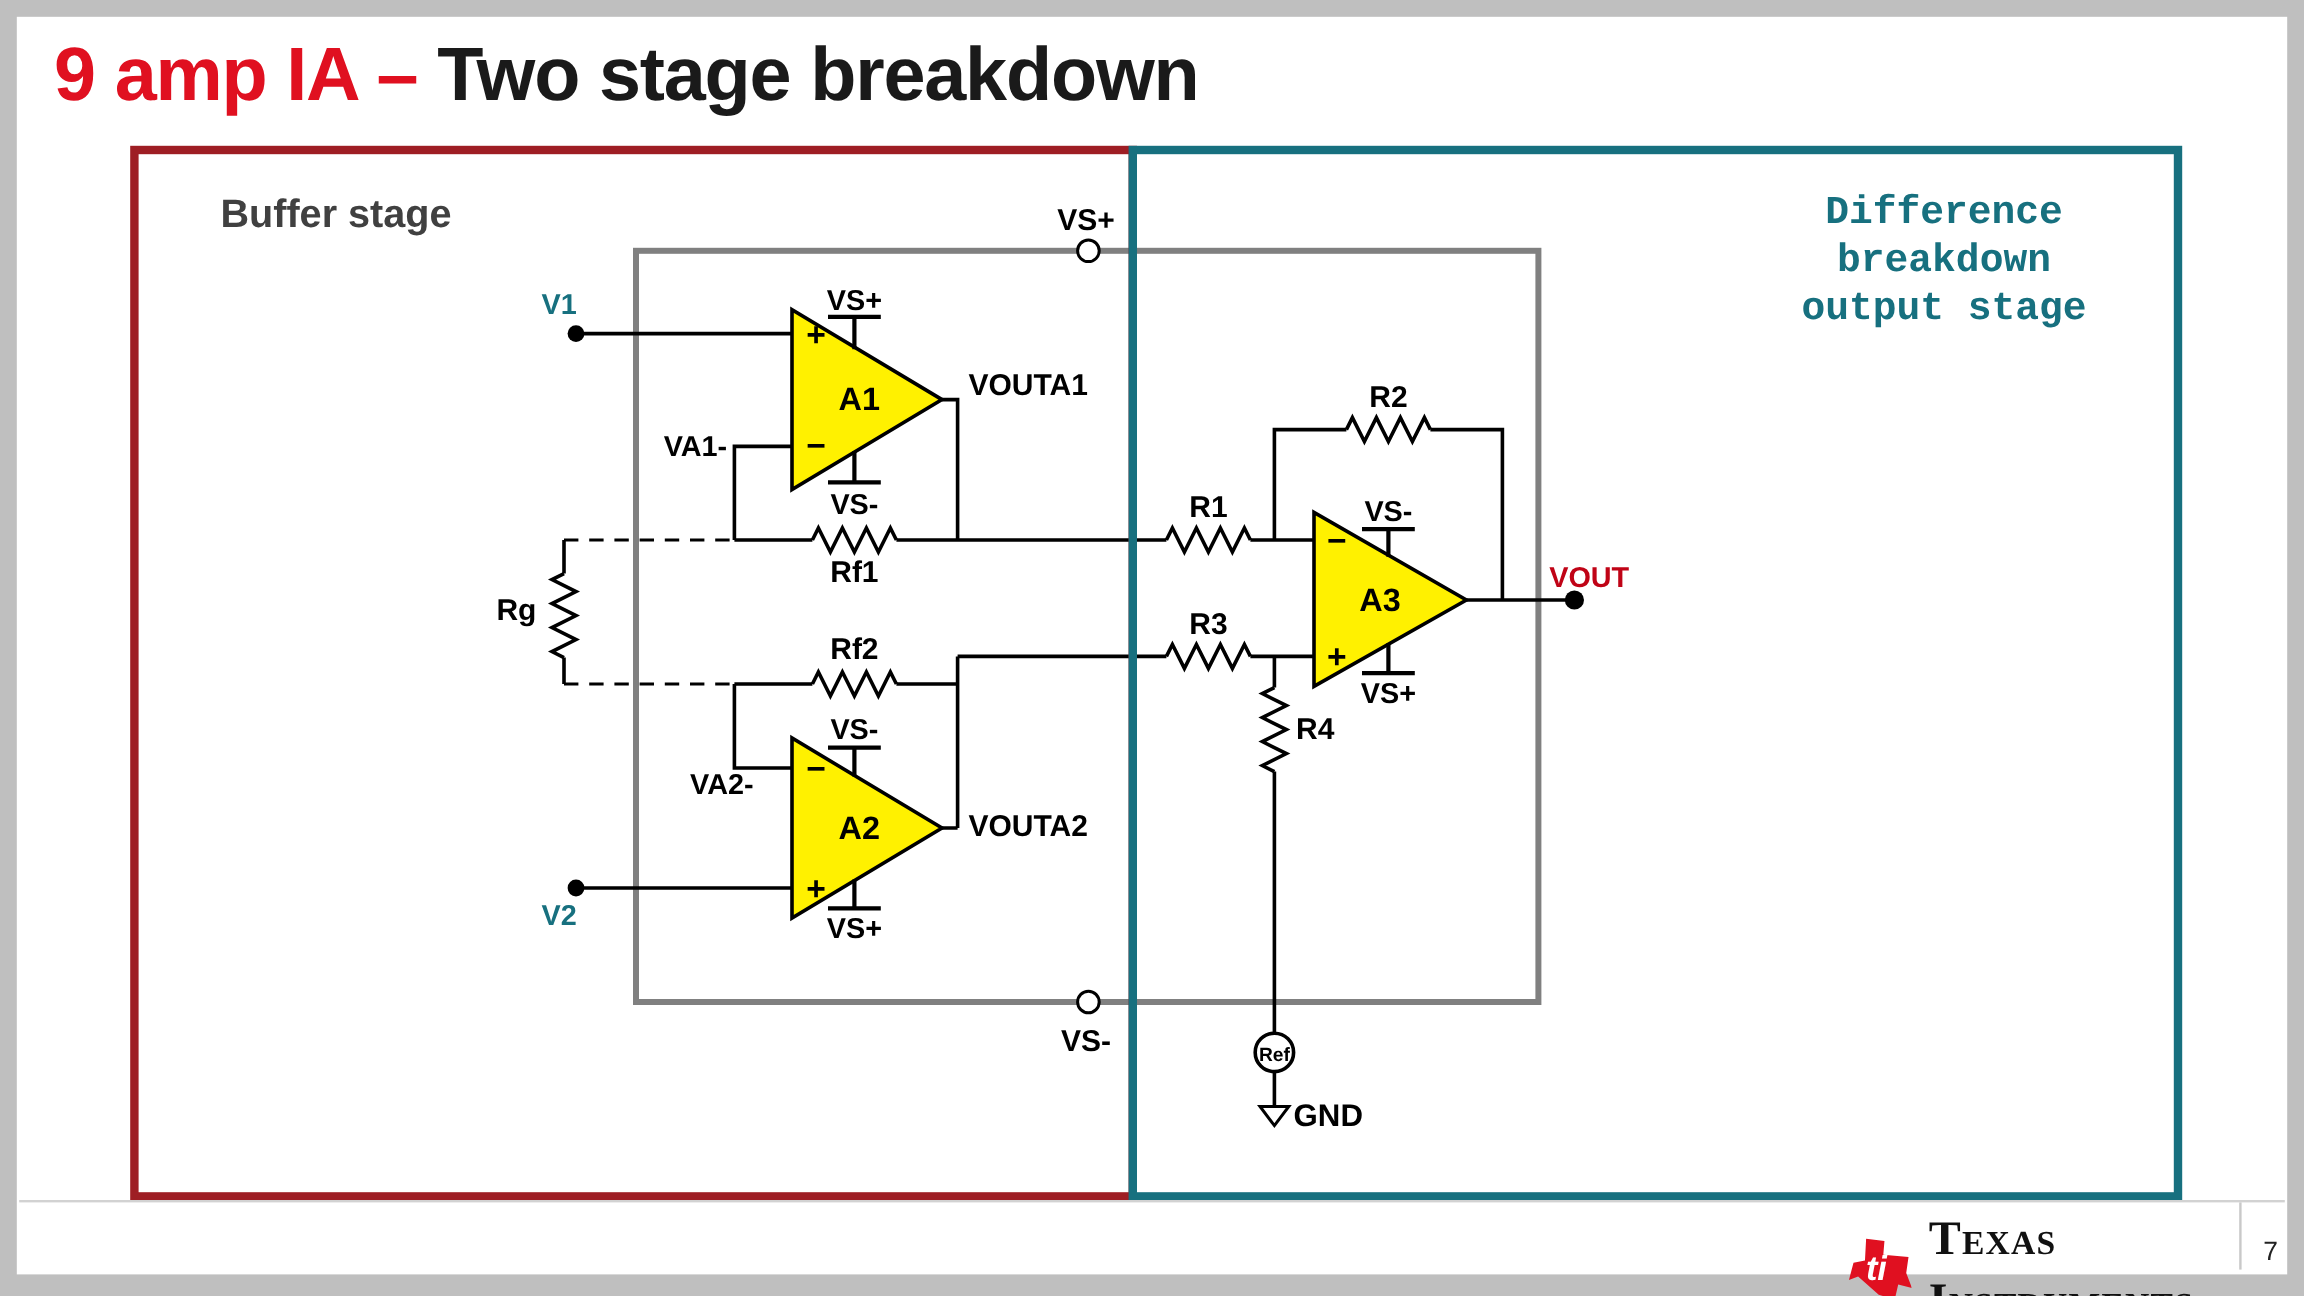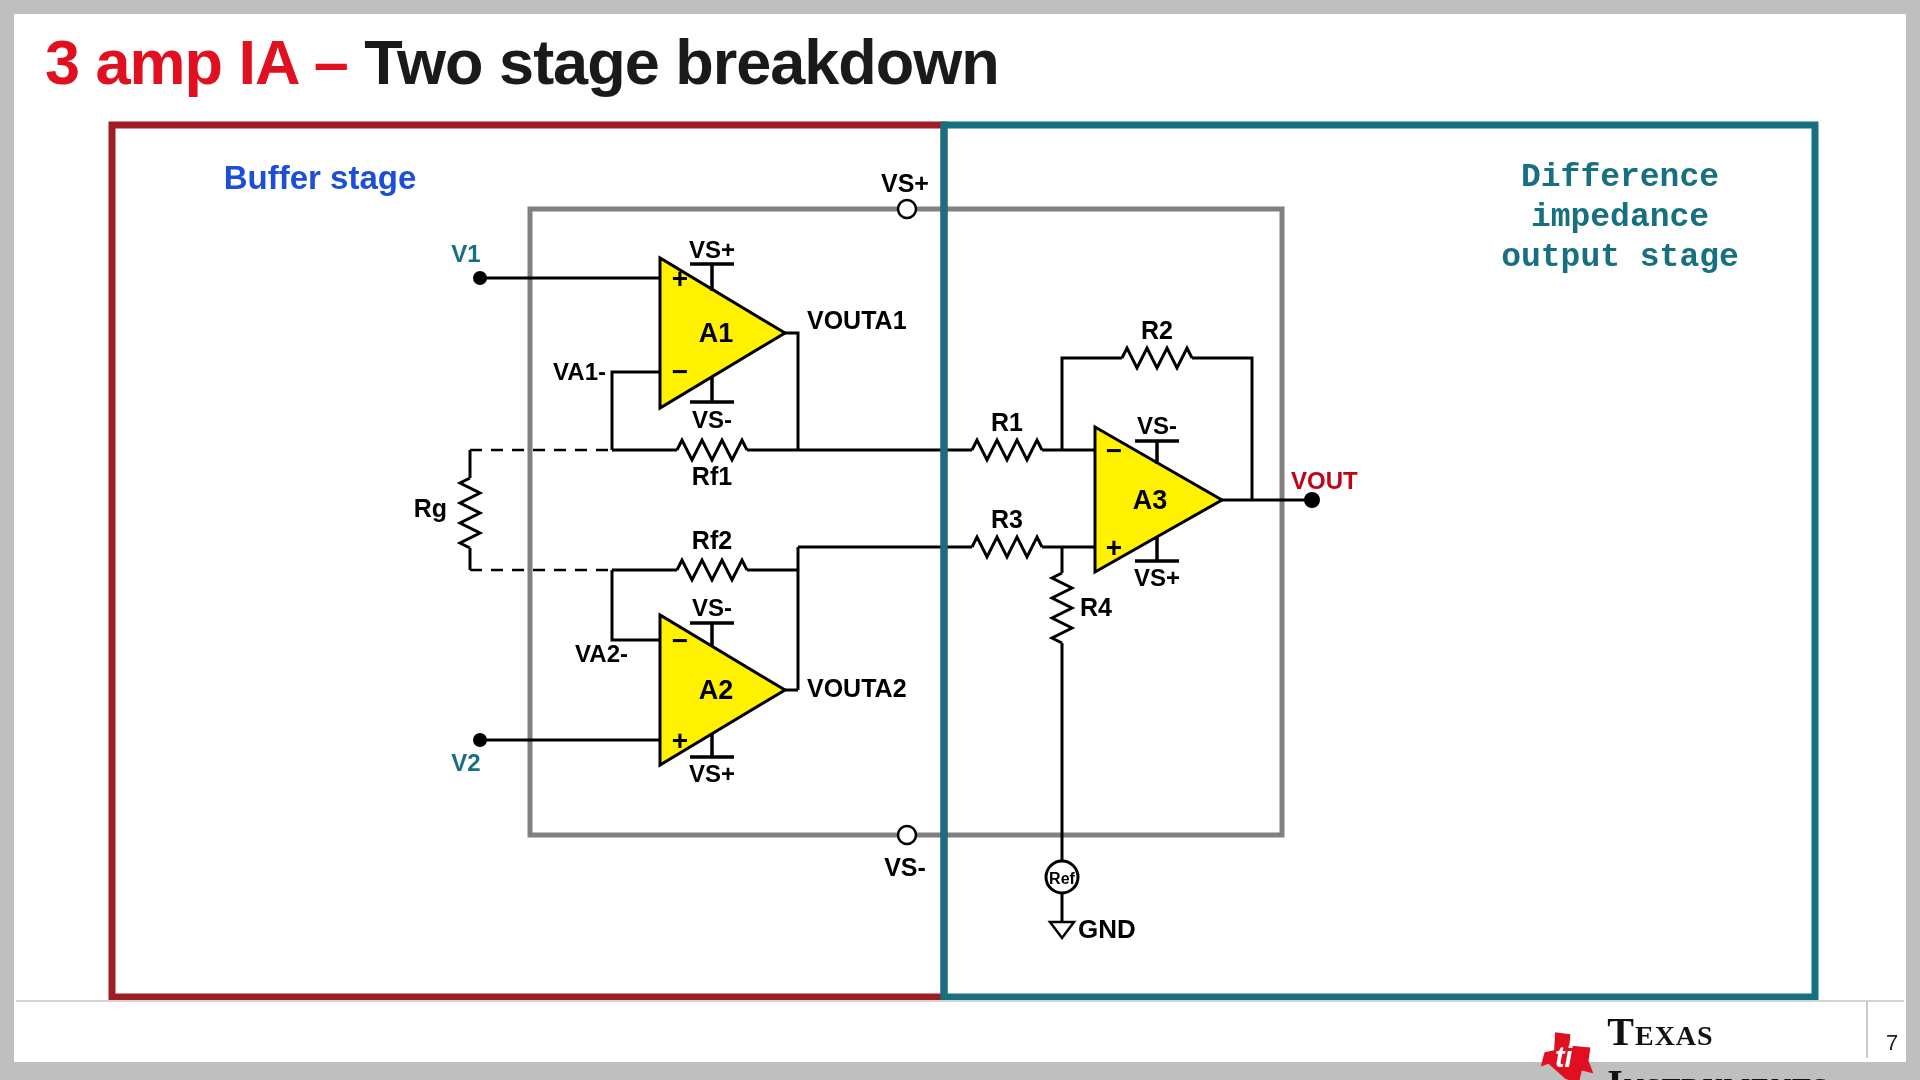--- a/index.html
+++ b/index.html
@@ -18,21 +18,21 @@
   .title{
     position:absolute;left:45px;top:26px;
     font-size:63px;font-weight:bold;letter-spacing:-1px;
     color:#1A1A1A;white-space:nowrap;
   }
   .title .accent{color:#E01020;}
   .stage-label{
     position:absolute;width:340px;
     font-size:33px;font-weight:bold;line-height:40px;text-align:center;
   }
-  .stage-label.buffer{left:110px;top:158px;color:#1d4ed8;margin-left:40px;}
+  .stage-label.buffer{left:110px;top:158px;color:#404040;}
   .stage-label.diff{left:1450px;top:158px;color:#17707F;font-family:Liberation Mono, monospace;}
   svg.circuit{position:absolute;left:0;top:0;}
   svg text{font-family:"Liberation Sans", sans-serif;}
   .footer-line{position:absolute;left:16px;top:1000px;width:1888px;height:2px;background:#D2D2D2;}
   .footer-divider{position:absolute;left:1866px;top:1002px;width:2px;height:56px;background:#C9C9C9;}
   .page-number{position:absolute;left:1886px;top:1030px;font-size:22px;color:#222;}
   .ti-logo{position:absolute;left:1536px;top:1006px;display:flex;align-items:center;}
   .ti-wordmark{
     font-family:"Liberation Serif", serif;
     font-variant:small-caps;
@@ -40,21 +40,21 @@
     letter-spacing:1px;margin-left:14px;line-height:52px;
   }
 </style>
 </head>
 <body>
 
 <div class="stage">
   <div class="slide"></div>
 
   <div class="title">
-    <span class="accent">3 amp IA – </span><span>Two stage breakdown</span>
+    <span class="accent">9 amp IA – </span><span>Two stage breakdown</span>
   </div>
 
   <svg class="circuit" width="1920" height="1080" viewBox="0 0 1920 1080">
 
     <rect x="530" y="209" width="752" height="626" fill="none" stroke="#808080" stroke-width="5"></rect>
 
     <g stroke="#000" stroke-width="3" fill="none">
 
       <path d="M480,278 H660"></path>
 
@@ -161,21 +161,21 @@
 
     <rect x="112" y="125" width="832" height="872" fill="none" stroke="#9E1E24" stroke-width="7"></rect>
     <rect x="944" y="125" width="871" height="872" fill="none" stroke="#17707F" stroke-width="7"></rect>
   </svg>
 
   <div class="stage-label buffer">
     <div>Buffer stage</div>
   </div>
   <div class="stage-label diff">
     <div>Difference</div>
-    <div>impedance</div>
+    <div>breakdown</div>
     <div>output stage</div>
   </div>
 
   <div class="footer-line"></div>
   <div class="ti-logo">
     <svg width="62" height="54" viewBox="0 0 60 56">
       <path d="M20,1 L36,3 L35,15 L57,17 L55,31 L60,44 L48,41 L45,54 L31,50 L13,34 L5,37 L9,22 L19,20 Z" fill="#E01020"></path>
       <text x="29" y="37" font-size="30" font-style="italic" font-weight="bold" fill="#FFF" text-anchor="middle">ti</text>
     </svg>
     <div class="ti-wordmark">Texas Instruments</div>

